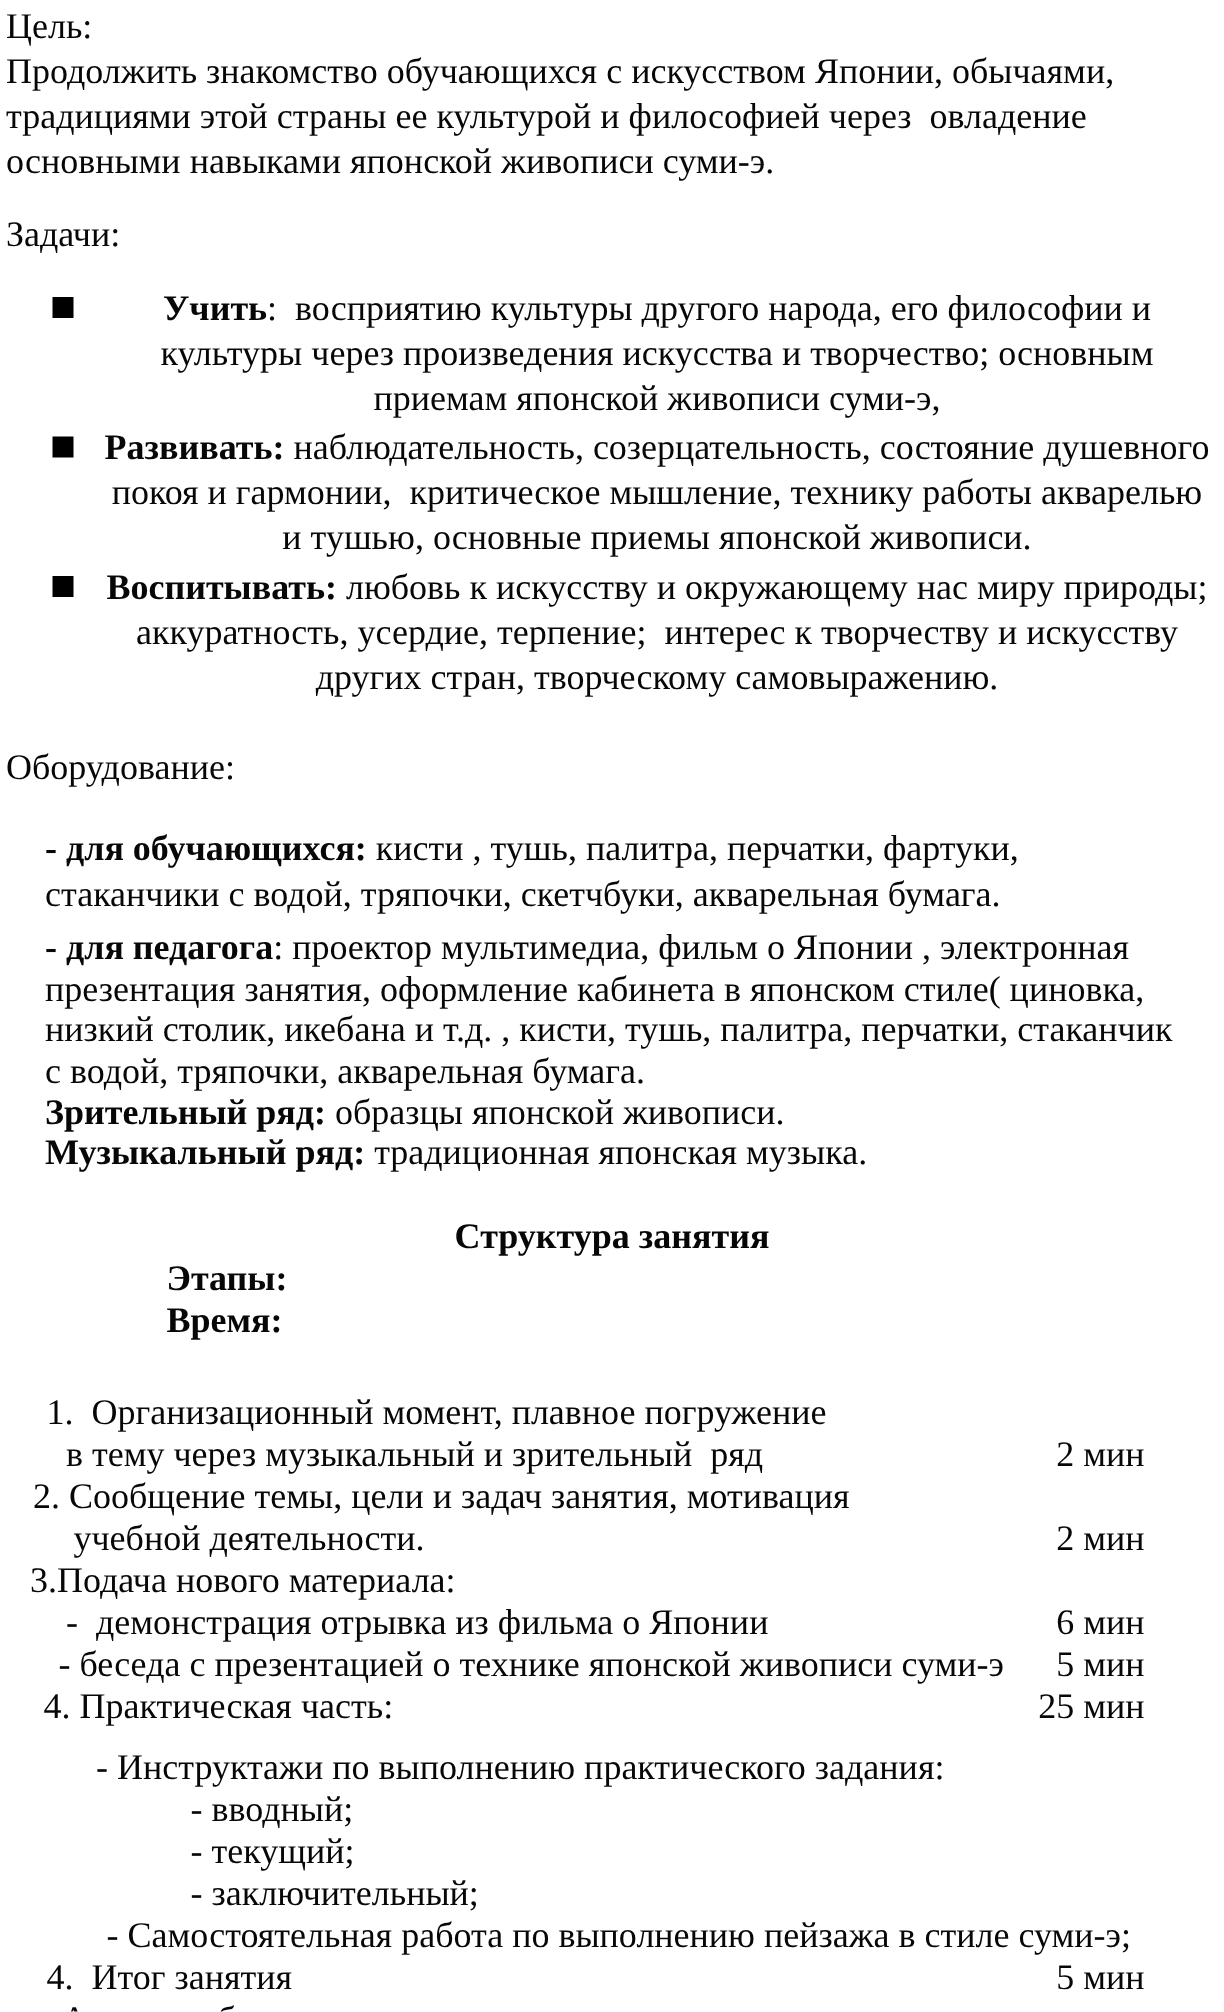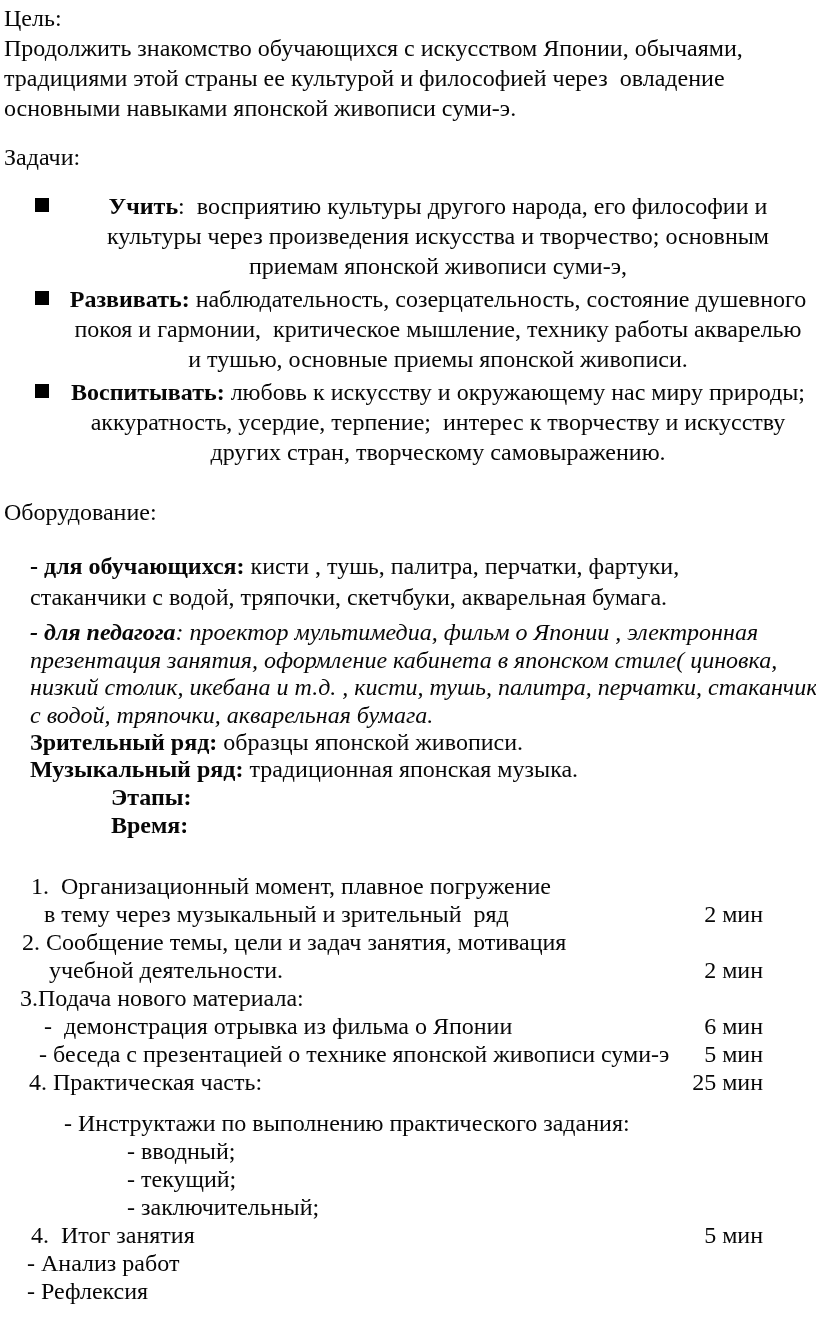--- a/index.html
+++ b/index.html
@@ -22,21 +22,21 @@
   .bullet-item{position:relative;padding-left:60px;margin-bottom:3px;}
   .bullet-square{position:absolute;left:31px;top:7px;width:14px;height:14px;background:#000;}
   .bline{line-height:30px;white-space:pre;text-align:center;}
 
   .equip-heading{margin-top:30px;line-height:30px;}
   .equip{margin-top:24px;padding-left:26px;}
   .equip-item .eline{white-space:pre;}
   .equip-item.lh31 .eline{line-height:31px;}
   .equip-item.lh275 .eline{line-height:27.5px;}
   .equip-item.lh27 .eline{line-height:27px;}
-  .equip-item.mt6{margin-top:6px;font-style:italic;}
+  .equip-item.mt6{margin-top:6px;}
 
   .structure-title{margin-top:28px;line-height:28px;text-align:center;font-weight:bold;}
   .structure-cols{display:flex;justify-content:space-between;line-height:28px;
     padding-left:107px;padding-right:49px;font-weight:bold;white-space:pre;flex-direction:column;}
 
   .schedule{margin-top:33px;}
   .srow{display:flex;line-height:28px;padding-right:49px;white-space:pre;}
   .stime{margin-left:auto;}
   .i16{padding-left:16px;} .i18{padding-left:18px;} .i23{padding-left:23px;}
   .i25{padding-left:25px;} .i27{padding-left:27px;text-align:right;} .i35{padding-left:35px;}
@@ -92,36 +92,38 @@
       <div class="eline">с водой, тряпочки, акварельная бумага.</div>
     </div>
     <div class="equip-item lh27">
       <div class="eline"><b>Зрительный ряд:</b><span class="pre"> образцы японской живописи.</span></div>
     </div>
     <div class="equip-item lh27">
       <div class="eline"><b>Музыкальный ряд:</b><span class="pre"> традиционная японская музыка.</span></div>
     </div>
   </div>
 
+  <div class="structure-title">Структура занятия</div>
   <div class="structure-cols">
     <span>Этапы:</span>
     <span>Время:</span>
   </div>
 
   <div class="schedule">
     <div class="srow"><span class="stext i27">1.  Организационный момент, плавное погружение</span><span class="stime"></span></div>
     <div class="srow"><span class="stext i40">в тему через музыкальный и зрительный  ряд</span><span class="stime">2 мин</span></div>
     <div class="srow"><span class="stext i18">2. Сообщение темы, цели и задач занятия, мотивация</span><span class="stime"></span></div>
     <div class="srow"><span class="stext i45">учебной деятельности.</span><span class="stime">2 мин</span></div>
     <div class="srow"><span class="stext i16">3.Подача нового материала:</span><span class="stime"></span></div>
     <div class="srow"><span class="stext i40">-  демонстрация отрывка из фильма о Японии</span><span class="stime">6 мин</span></div>
     <div class="srow"><span class="stext i35">- беседа с презентацией о технике японской живописи суми-э </span><span class="stime">5 мин</span></div>
     <div class="srow"><span class="stext i25">4. Практическая часть:</span><span class="stime">25 мин</span></div>
     <div class="srow"><span class="stext i60">- Инструктажи по выполнению практического задания:</span><span class="stime"></span></div>
     <div class="srow"><span class="stext i123">- вводный;</span><span class="stime"></span></div>
     <div class="srow"><span class="stext i123">- текущий;</span><span class="stime"></span></div>
     <div class="srow"><span class="stext i123">- заключительный;</span><span class="stime"></span></div>
+    <div class="srow"><span class="stext i67">- Самостоятельная работа по выполнению пейзажа в стиле суми-э;</span><span class="stime"></span></div>
     <div class="srow"><span class="stext i27">4.  Итог занятия</span><span class="stime">5 мин</span></div>
     <div class="srow"><span class="stext i23">- Анализ работ</span><span class="stime"></span></div>
     <div class="srow"><span class="stext i23">- Рефлексия</span><span class="stime"></span></div>
   </div>
 
 </div>
 
 </body></html>

